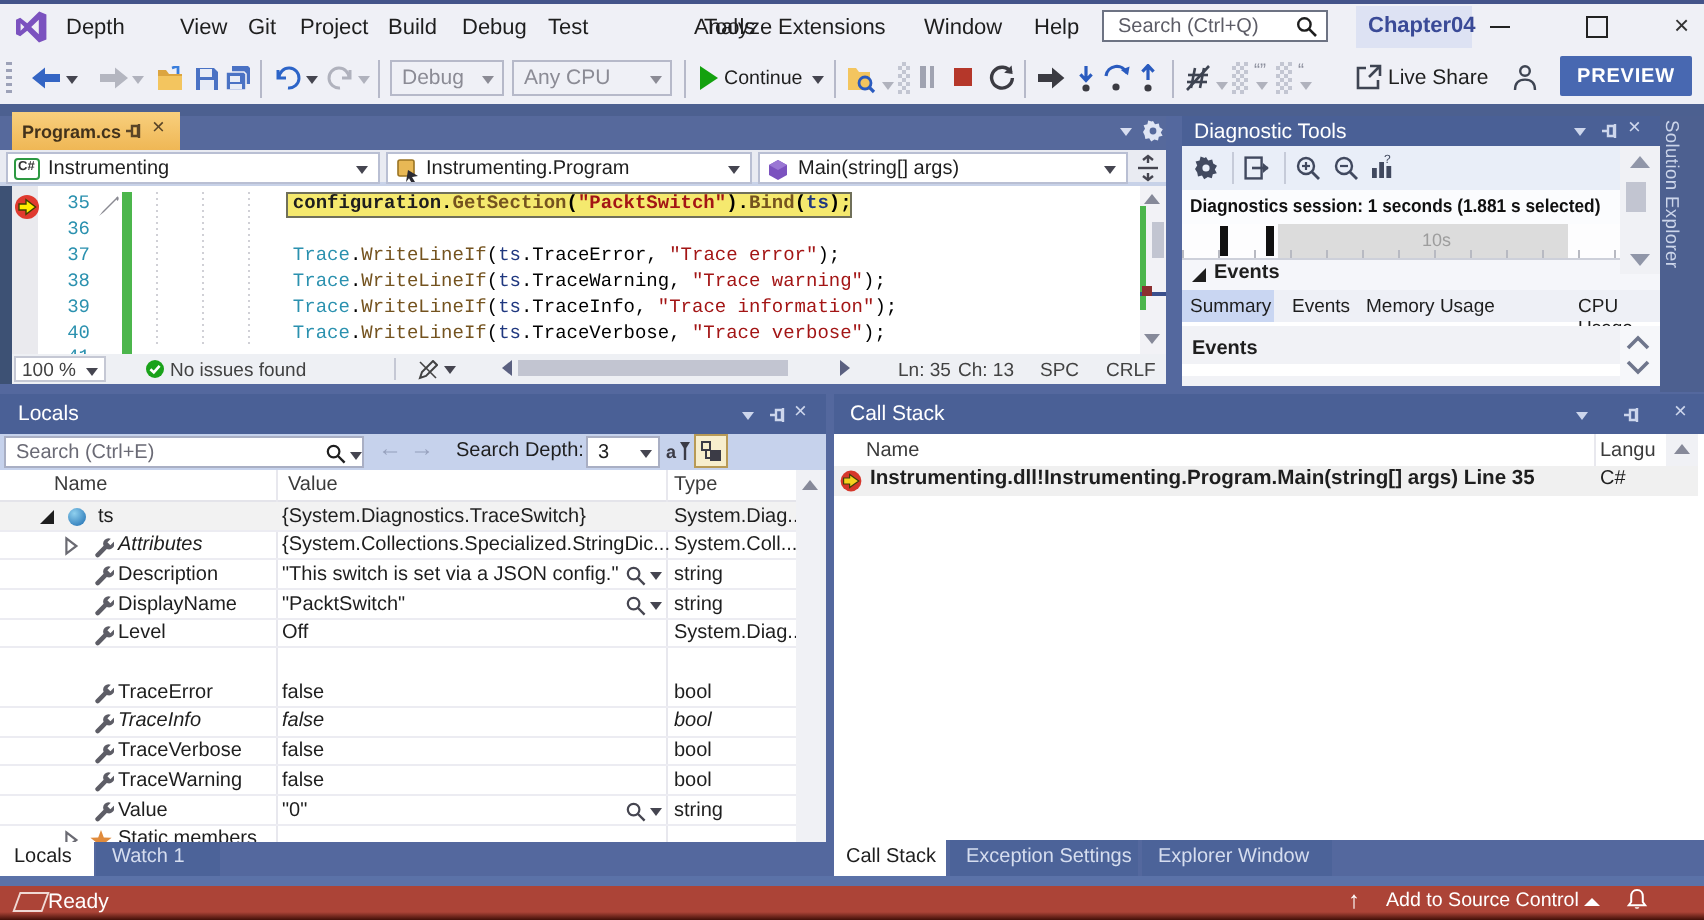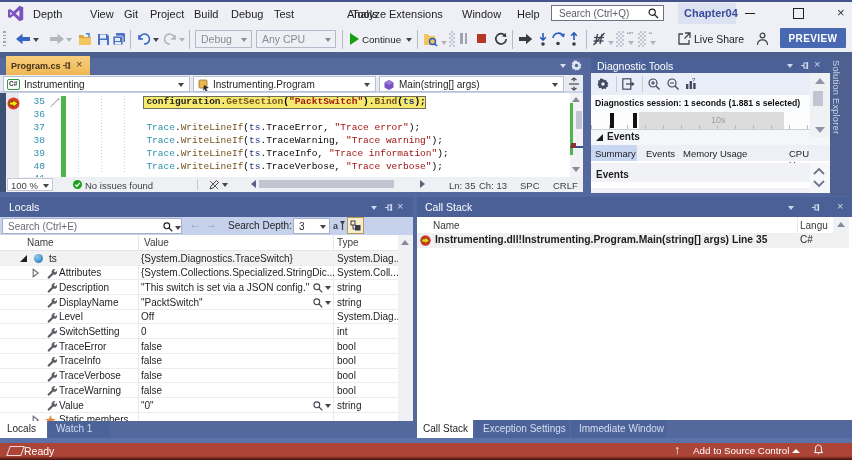--- a/index.html
+++ b/index.html
@@ -461,21 +461,21 @@
         <span class="abs" style="left:141px;top:1.5px;font-size:10px;color:#1e1e1e;">{System.Diagnostics.TraceSwitch}</span>
         <span class="abs" style="left:337px;top:1.5px;font-size:10px;color:#1e1e1e;">System.Diag...</span>
       </div>
   <div class="abs" style="left:0;top:69.7px;width:398px;height:14.7px;border-bottom:1px solid #ececf2;box-sizing:border-box;">
         <svg class="abs" style="left:32px;top:2.5px;" width="8" height="10" viewBox="0 0 8 10">
           <path d="M1.2 1.2 L6.2 5 1.2 8.8 Z" fill="none" stroke="#6a6a72" stroke-width="1.1"></path>
         </svg>
         <svg class="abs" style="left:46px;top:2px;" width="11" height="11" viewBox="0 0 11 11">
           <path d="M9.4 1.4 a2.7 2.7 0 0 0-3.6 3.5 L2.0 8.7 a1.15 1.15 0 0 0 1.63 1.63 L7.4 6.5 a2.7 2.7 0 0 0 3.5-3.6 L9.2 4.6 7.7 3.1 Z" fill="#5d5d66"></path>
         </svg>
-        <span class="abs" style="left:59px;top:1.5px;font-size:10px;color:#1e1e1e;">Attributes</span>
+        <span class="abs" style="left:59px;top:1.5px;font-size:10px;color:#1e1e1e;font-style:italic;">Attributes</span>
         <span class="abs" style="left:141px;top:1.5px;font-size:10px;color:#1e1e1e;">{System.Collections.Specialized.StringDic...</span>
         <span class="abs" style="left:337px;top:1.5px;font-size:10px;color:#1e1e1e;">System.Coll...</span>
       </div>
   <div class="abs" style="left:0;top:84.4px;width:398px;height:14.7px;border-bottom:1px solid #ececf2;box-sizing:border-box;">
         <svg class="abs" style="left:46px;top:2px;" width="11" height="11" viewBox="0 0 11 11">
           <path d="M9.4 1.4 a2.7 2.7 0 0 0-3.6 3.5 L2.0 8.7 a1.15 1.15 0 0 0 1.63 1.63 L7.4 6.5 a2.7 2.7 0 0 0 3.5-3.6 L9.2 4.6 7.7 3.1 Z" fill="#5d5d66"></path>
         </svg>
         <span class="abs" style="left:59px;top:1.5px;font-size:10px;color:#1e1e1e;">Description</span>
         <span class="abs" style="left:141px;top:1.5px;font-size:10px;color:#1e1e1e;">"This switch is set via a JSON config."</span>
         <span class="abs" style="left:337px;top:1.5px;font-size:10px;color:#1e1e1e;">string</span>
@@ -499,37 +499,29 @@
         <div class="tri-d abs" style="left:325px;top:6px;border-top-color:#454550;"></div>
       </div>
   <div class="abs" style="left:0;top:113.8px;width:398px;height:14.7px;border-bottom:1px solid #ececf2;box-sizing:border-box;">
         <svg class="abs" style="left:46px;top:2px;" width="11" height="11" viewBox="0 0 11 11">
           <path d="M9.4 1.4 a2.7 2.7 0 0 0-3.6 3.5 L2.0 8.7 a1.15 1.15 0 0 0 1.63 1.63 L7.4 6.5 a2.7 2.7 0 0 0 3.5-3.6 L9.2 4.6 7.7 3.1 Z" fill="#5d5d66"></path>
         </svg>
         <span class="abs" style="left:59px;top:1.5px;font-size:10px;color:#1e1e1e;">Level</span>
         <span class="abs" style="left:141px;top:1.5px;font-size:10px;color:#1e1e1e;">Off</span>
         <span class="abs" style="left:337px;top:1.5px;font-size:10px;color:#1e1e1e;">System.Diag...</span>
       </div>
-  <div class="abs" style="left:0;top:128.5px;width:398px;height:14.7px;border-bottom:1px solid #ececf2;box-sizing:border-box;">
-        <svg class="abs" style="left:46px;top:2px;" width="11" height="11" viewBox="0 0 11 11">
-          <path d="M9.4 1.4 a2.7 2.7 0 0 0-3.6 3.5 L2.0 8.7 a1.15 1.15 0 0 0 1.63 1.63 L7.4 6.5 a2.7 2.7 0 0 0 3.5-3.6 L9.2 4.6 7.7 3.1 Z" fill="#5d5d66"></path>
-        </svg>
-        <span class="abs" style="left:59px;top:1.5px;font-size:10px;color:#1e1e1e;">SwitchSetting</span>
-        <span class="abs" style="left:141px;top:1.5px;font-size:10px;color:#1e1e1e;">0</span>
-        <span class="abs" style="left:337px;top:1.5px;font-size:10px;color:#1e1e1e;">int</span>
-      </div>
   <div class="abs" style="left:0;top:143.2px;width:398px;height:14.7px;border-bottom:1px solid #ececf2;box-sizing:border-box;">
         <svg class="abs" style="left:46px;top:2px;" width="11" height="11" viewBox="0 0 11 11">
           <path d="M9.4 1.4 a2.7 2.7 0 0 0-3.6 3.5 L2.0 8.7 a1.15 1.15 0 0 0 1.63 1.63 L7.4 6.5 a2.7 2.7 0 0 0 3.5-3.6 L9.2 4.6 7.7 3.1 Z" fill="#5d5d66"></path>
         </svg>
         <span class="abs" style="left:59px;top:1.5px;font-size:10px;color:#1e1e1e;">TraceError</span>
         <span class="abs" style="left:141px;top:1.5px;font-size:10px;color:#1e1e1e;">false</span>
         <span class="abs" style="left:337px;top:1.5px;font-size:10px;color:#1e1e1e;">bool</span>
       </div>
-  <div class="abs" style="left:0;top:157.9px;width:426px;height:14.7px;border-bottom:1px solid #ececf2;box-sizing:border-box;">
+  <div class="abs" style="left:0;top:157.9px;width:426px;height:14.7px;border-bottom:1px solid #ececf2;box-sizing:border-box;font-style:italic;">
         <svg class="abs" style="left:46px;top:2px;" width="11" height="11" viewBox="0 0 11 11">
           <path d="M9.4 1.4 a2.7 2.7 0 0 0-3.6 3.5 L2.0 8.7 a1.15 1.15 0 0 0 1.63 1.63 L7.4 6.5 a2.7 2.7 0 0 0 3.5-3.6 L9.2 4.6 7.7 3.1 Z" fill="#5d5d66"></path>
         </svg>
         <span class="abs" style="left:59px;top:1.5px;font-size:10px;color:#1e1e1e;">TraceInfo</span>
         <span class="abs" style="left:141px;top:1.5px;font-size:10px;color:#1e1e1e;">false</span>
         <span class="abs" style="left:337px;top:1.5px;font-size:10px;color:#1e1e1e;">bool</span>
       </div>
   <div class="abs" style="left:0;top:172.6px;width:398px;height:14.7px;border-bottom:1px solid #ececf2;box-sizing:border-box;">
         <svg class="abs" style="left:46px;top:2px;" width="11" height="11" viewBox="0 0 11 11">
           <path d="M9.4 1.4 a2.7 2.7 0 0 0-3.6 3.5 L2.0 8.7 a1.15 1.15 0 0 0 1.63 1.63 L7.4 6.5 a2.7 2.7 0 0 0 3.5-3.6 L9.2 4.6 7.7 3.1 Z" fill="#5d5d66"></path>
@@ -611,21 +603,21 @@
   </div>
 
   <div class="abs" style="left:0;top:224px;width:435px;height:18px;background:#54689e;">
     <div class="abs" style="left:0;top:0;width:56px;height:18px;background:#fff;">
           <span class="abs" style="left:6px;top:3px;font-size:10px;color:#1e1e1e;">Call Stack</span>
         </div>
     <div class="abs" style="left:58px;top:0;width:94px;height:18px;background:#4c6399;">
           <span class="abs" style="left:8px;top:3px;font-size:10px;color:#d5ddef;">Exception Settings</span>
         </div>
     <div class="abs" style="left:154px;top:0;width:95px;height:18px;background:#4c6399;">
-          <span class="abs" style="left:8px;top:3px;font-size:10px;color:#d5ddef;">Immediate Window</span>
+          <span class="abs" style="left:8px;top:3px;font-size:10px;color:#d5ddef;">Explorer Window</span>
         </div>
   </div>
 </div>
 
 <div class="abs" style="left:0;top:438px;width:852px;height:5px;background:#5b72a8;"></div>
 <div class="abs" style="left:0;top:443px;width:852px;height:15px;background:#ac4437;"></div>
 <div class="abs" style="left:0;top:456px;width:852px;height:4px;background:linear-gradient(#ac4437,#411008);"></div>
 <div class="abs" style="left:8px;top:446px;width:13px;height:8px;border:1px solid #f0d9d4;transform:skewX(-20deg);"></div>
 <span class="abs" style="left:24px;top:445px;font-size:10.5px;color:#fff;">Ready</span>
 <span class="abs" style="left:674px;top:443px;font-size:12px;font-weight:bold;color:#fff;">↑</span>

